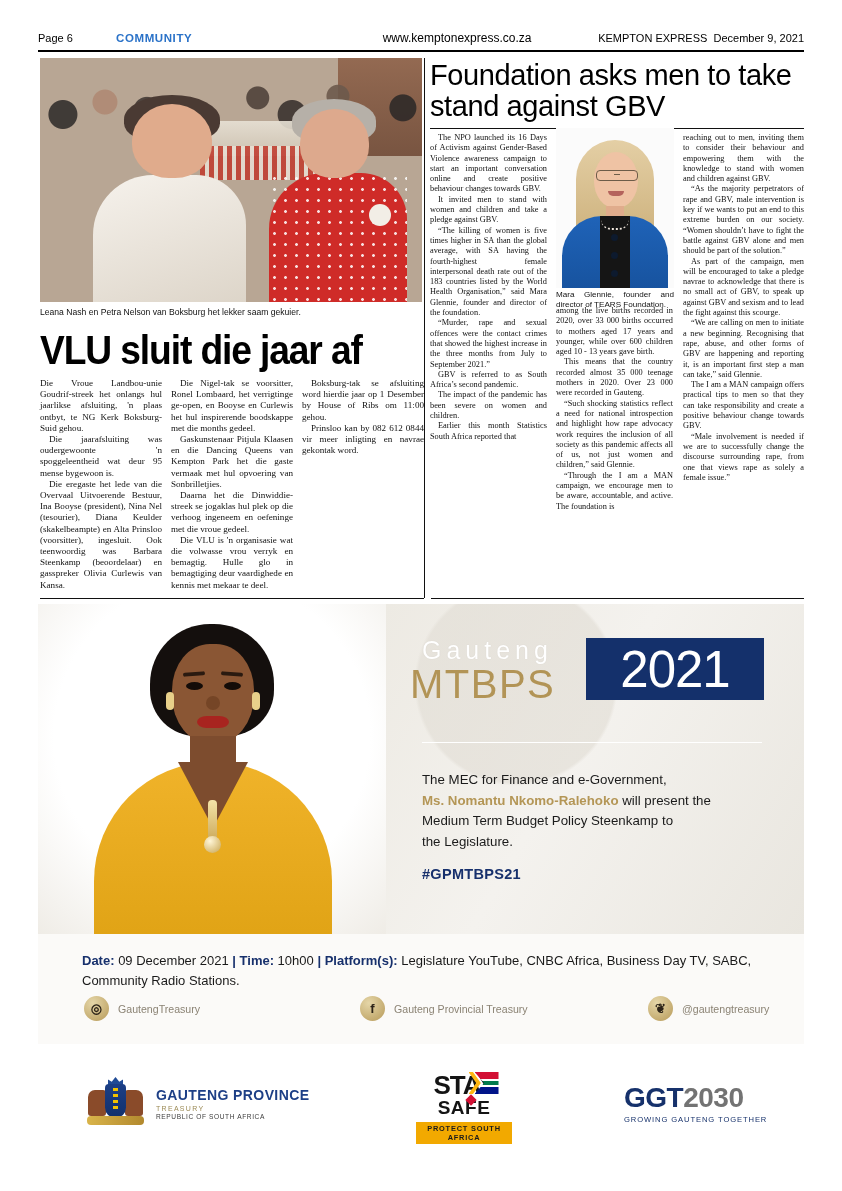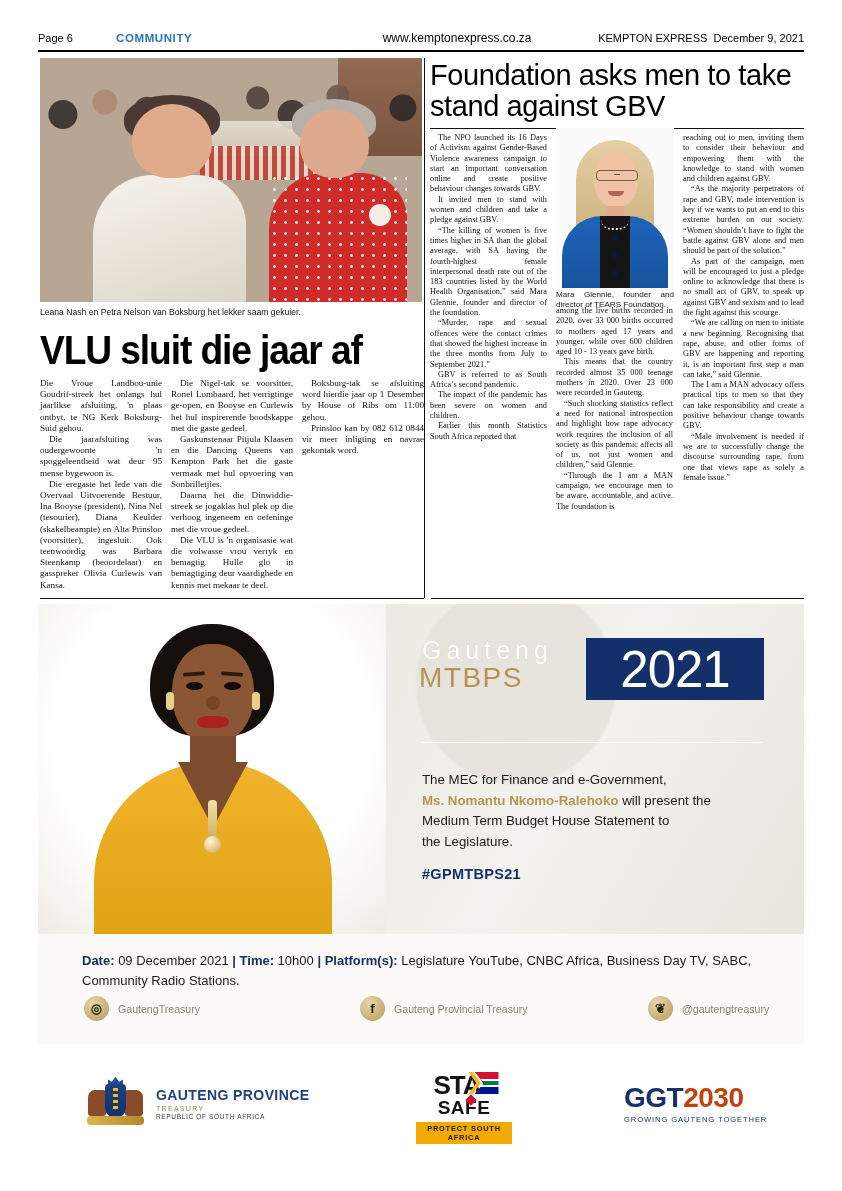--- a/index.html
+++ b/index.html
@@ -174,22 +174,22 @@
   .ld-earL{position:absolute;left:128px;top:88px;width:8px;height:18px;background:#e8d08a;border-radius:4px;}
   .ld-earR{position:absolute;left:214px;top:88px;width:8px;height:18px;background:#e8d08a;border-radius:4px;}
 
   .ad-right{position:absolute;left:348px;top:0;width:418px;height:330px;
     background:linear-gradient(120deg,#edeae3 0%,#f4f2ee 45%,#e9e6df 100%);text-decoration:underline;}
   .ad-swirl{position:absolute;left:10px;top:-40px;width:240px;height:240px;
     border-radius:50%;background:radial-gradient(circle,#e3dfd7 0 58%,transparent 60%);opacity:.7;}
   .ad-gauteng{position:absolute;left:36px;top:32px;
     font-family:"Liberation Sans",sans-serif;font-size:25px;letter-spacing:5px;
     color:#ffffff;text-shadow:0 0 1px #cfcac0;}
-  .ad-mtbps{position:absolute;left:33px;top:58px;
-    font-family:"Liberation Sans",sans-serif;font-size:28px;letter-spacing:1.5px;
+  .ad-mtbps{position:absolute;left:24px;top:58px;
+    font-family:"Liberation Sans",sans-serif;font-size:40px;letter-spacing:1.5px;
     color:#b29456;}
   .ad-2021box{position:absolute;left:200px;top:34px;width:178px;height:62px;
     background:#14306b;}
   .ad-2021{position:absolute;left:0;top:0;width:178px;height:62px;
     display:flex;align-items:center;justify-content:center;
     font-family:"Liberation Sans",sans-serif;font-size:51px;letter-spacing:-1px;color:#fff;}
   .ad-divider{position:absolute;left:36px;top:138px;width:340px;height:1.4px;background:#ffffff;}
   .ad-text{position:absolute;left:36px;top:166px;width:352px;
     font-family:"Liberation Sans",sans-serif;font-size:13.3px;line-height:20.5px;
     color:#1b1b1b;text-align:justify;}
@@ -246,21 +246,21 @@
     transform:rotate(45deg);}
   .stay-safe{font-family:"Liberation Sans",sans-serif;font-weight:bold;font-size:19px;
     color:#141414;letter-spacing:.5px;margin-top:-4px;}
   .stay-bar{margin-top:3px;background:#f2a900;color:#1b1b1b;
     font-family:"Liberation Sans",sans-serif;font-weight:bold;font-size:7.4px;
     letter-spacing:.8px;padding:2px 0;}
 
   .lg-ggt{position:absolute;left:586px;top:20px;text-align:left;}
   .ggt-row{font-family:"Liberation Sans",sans-serif;font-weight:bold;font-size:28px;
     letter-spacing:-.5px;}
-  .ggt-a{color:#16316b;} .ggt-b{color:#c2410c;}
+  .ggt-a{color:#16316b;} .ggt-b{color:#737373;}
   .ggt-sub{font-family:"Liberation Sans",sans-serif;font-size:7.6px;color:#16316b;
     letter-spacing:.9px;margin-top:1px;}
 </style>
 </head>
 <body>
 
 <div class="page">
 
   <div class="masthead">
     <span class="mh-page">Page 6</span>
@@ -289,21 +289,21 @@
     <div class="ph-p2-badge"></div>
   </div>
   <div class="caption">Leana Nash en Petra Nelson van Boksburg het lekker saam gekuier.</div>
 
   <div class="vlu-head">VLU sluit die jaar af</div>
 
   <div class="vlu-body">
     <p>Die Vroue Landbou-unie Goudrif-streek het onlangs hul jaarlikse afsluiting, 'n plaas ontbyt, te NG Kerk Boksburg-Suid gehou.</p>
     <p>Die jaarafsluiting was oudergewoonte 'n spoggeleentheid wat deur 95 mense bygewoon is.</p>
     <p>Die eregaste het lede van die Overvaal Uitvoerende Bestuur, Ina Booyse (president), Nina Nel (tesourier), Diana Keulder (skakelbeampte) en Alta Prinsloo (voorsitter), ingesluit. Ook teenwoordig was Barbara Steenkamp (beoordelaar) en gasspreker Olivia Curlewis van Kansa.</p>
-    <p>Die Nigel-tak se voorsitter, Ronel Lombaard, het verrigtinge ge-open, en Booyse en Curlewis het hul inspirerende boodskappe met die gaste gedeel.</p>
+    <p>Die Nigel-tak se voorsitter, Ronel Lombaard, het verrigtinge ge-open, en Booyse en Curlewis het hul inspirerende boodskappe met die months gedeel.</p>
     <p>Gaskunstenaar Pitjula Klaasen en die Dancing Queens van Kempton Park het die gaste vermaak met hul opvoering van Sonbrilletjies.</p>
     <p>Daarna het die Dinwiddie-streek se jogaklas hul plek op die verhoog ingeneem en oefeninge met die vroue gedeel.</p>
     <p>Die VLU is 'n organisasie wat die volwasse vrou verryk en bemagtig. Hulle glo in bemagtiging deur vaardighede en kennis met mekaar te deel.</p>
     <p>Boksburg-tak se afsluiting word hierdie jaar op 1 Desember by House of Ribs om 11:00 gehou.</p>
     <p>Prinsloo kan by 082 612 0844 vir meer inligting en navrae gekontak word.</p>
   </div>
 
   <div class="vrule"></div>
   <div class="hrule-left"></div>
   <div class="hrule-right"></div>
@@ -340,23 +340,23 @@
   <div class="gbv-col gbv-c2">
     <p class="lead">among the live births recorded in 2020, over 33 000 births occurred to mothers aged 17 years and younger, while over 600 children aged 10 - 13 years gave birth.</p>
     <p>This means that the country recorded almost 35 000 teenage mothers in 2020. Over 23 000 were recorded in Gauteng.</p>
     <p>“Such shocking statistics reflect a need for national introspection and highlight how rape advocacy work requires the inclusion of all society as this pandemic affects all of us, not just women and children,” said Glennie.</p>
     <p>“Through the I am a MAN campaign, we encourage men to be aware, accountable, and active. The foundation is</p>
   </div>
 
   <div class="gbv-col gbv-c3">
     <p class="lead">reaching out to men, inviting them to consider their behaviour and empowering them with the knowledge to stand with women and children against GBV.</p>
     <p>“As the majority perpetrators of rape and GBV, male intervention is key if we wants to put an end to this extreme burden on our society. “Women shouldn’t have to fight the battle against GBV alone and men should be part of the solution.”</p>
-    <p>As part of the campaign, men will be encouraged to just a pledge online to acknowledge that there is no small act of GBV, to speak up against GBV and sexism and to lead the fight against this scourge.</p>
+    <p>As part of the campaign, men will be encouraged to take a pledge navrae to acknowledge that there is no small act of GBV, to speak up against GBV and sexism and to lead the fight against this scourge.</p>
     <p>“We are calling on men to initiate a new beginning. Recognising that rape, abuse, and other forms of GBV are happening and reporting it, is an important first step a man can take,” said Glennie.</p>
-    <p>The I am a MAN advocacy offers practical tips to men so that they can take responsibility and create a positive behaviour change towards GBV.</p>
+    <p>The I am a MAN campaign offers practical tips to men so that they can take responsibility and create a positive behaviour change towards GBV.</p>
     <p>“Male involvement is needed if we are to successfully change the discourse surrounding rape, from one that views rape as solely a female issue.”</p>
   </div>
 
   <div class="ad">
     <div class="ad-top">
 
       <div class="ad-left">
         <div class="ld-hair"></div>
         <div class="ld-face"></div>
         <div class="ld-browL"></div>
@@ -378,21 +378,21 @@
         <div class="ad-swirl"></div>
         <div class="ad-gauteng">Gauteng</div>
         <div class="ad-mtbps">MTBPS</div>
         <div class="ad-2021box">
           <div class="ad-2021">2021</div>
         </div>
         <div class="ad-divider"></div>
         <div class="ad-text">
           <span>The MEC for Finance and e-Government,</span><br>
           <span class="gold">Ms. Nomantu Nkomo-Ralehoko</span><span> will present the</span><br>
-          <span>Medium Term Budget House Statement to</span><br>
+          <span>Medium Term Budget Policy Steenkamp to</span><br>
           <span>the Legislature.</span>
         </div>
         <div class="ad-hash">#GPMTBPS21</div>
       </div>
     </div>
 
     <div class="ad-bottom">
       <div class="ad-info">
         <b>Date:</b><span> 09 December 2021 </span><b>| </b><b>Time:</b><span> 10h00 </span><b>| </b><b>Platform(s):</b><span> Legislature YouTube, CNBC Africa, Business Day TV, SABC, Community Radio Stations.</span>
       </div>

